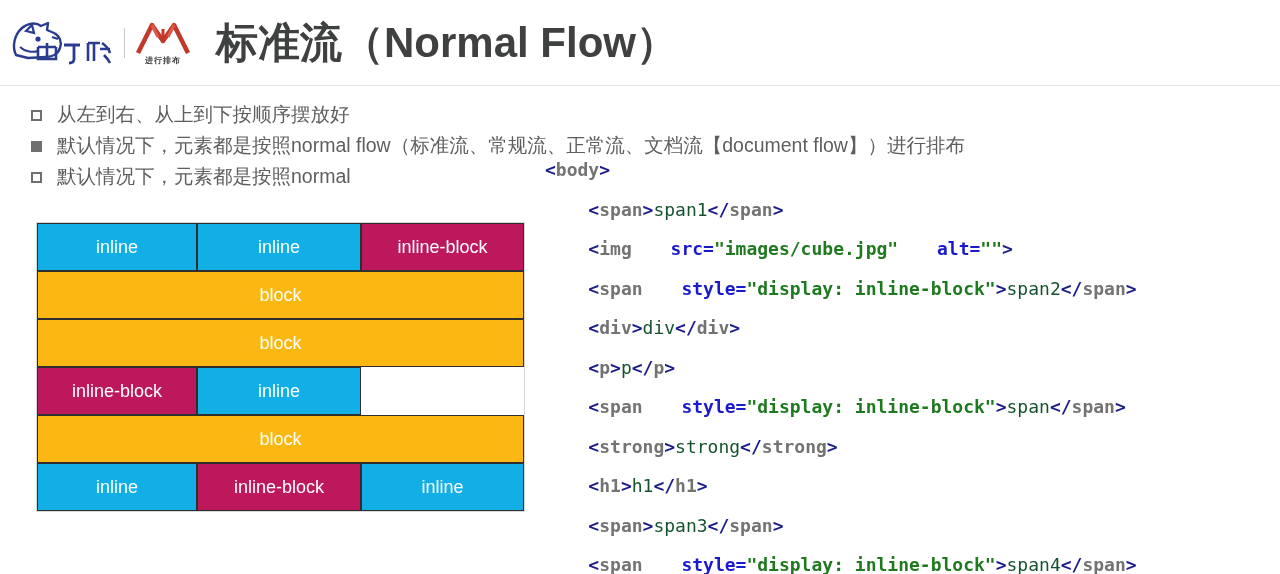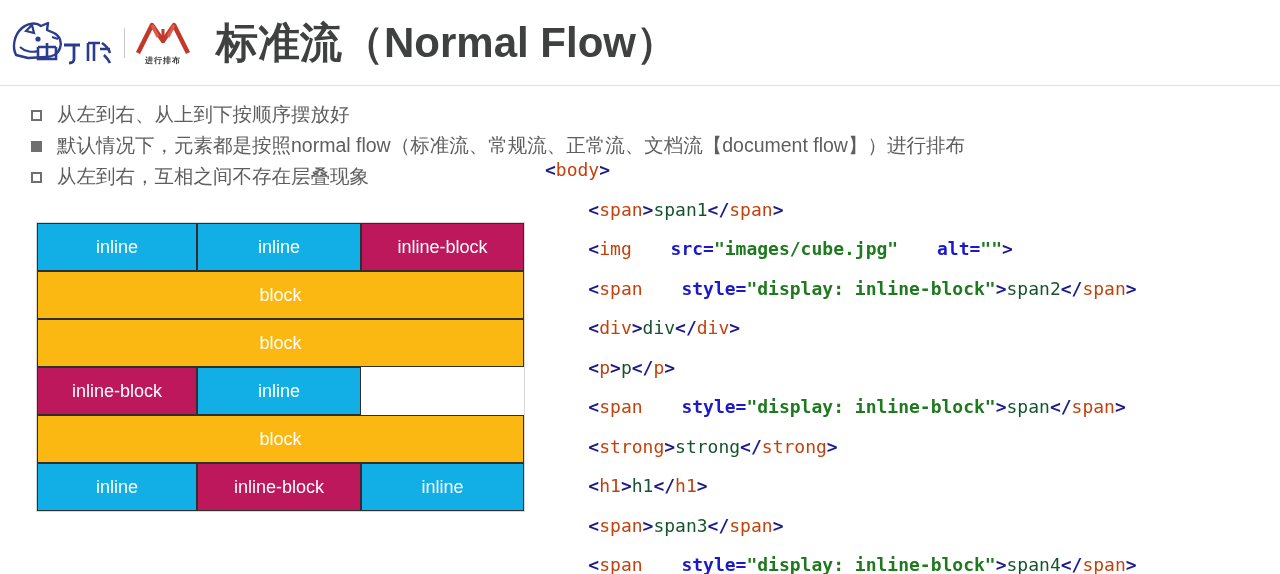--- a/index.html
+++ b/index.html
@@ -147,21 +147,21 @@
     left: 545px;
     top: 150px;
     width: 735px;
     font-family: "DejaVu Sans Mono", "Liberation Mono", monospace;
     font-size: 18px;
     line-height: 39.5px;
     white-space: pre;
     color: #222222;
   }
   .code-line { white-space: pre; }
-  .tok-tag   { color: #c2410c; font-weight: normal; }
+  .tok-tag   { color: #737373; font-weight: bold; }
   .tok-punct { color: #1a1a8c; font-weight: bold; }
   .tok-attr  { color: #1a1acc; font-weight: bold; margin-left: 28px; }
   .tok-val   { color: #1f7a1f; font-weight: bold; }
   .tok-txt   { color: #14532d; }
 </style>
 </head>
 <body>
 
 <div class="header">
   <div class="logo-zone">
@@ -206,21 +206,21 @@
     <div class="bullet-row">
       <div class="bullet-mark">
         <span class="sq-filled"></span>
       </div>
       <div class="bullet-text">默认情况下，元素都是按照normal flow（标准流、常规流、正常流、文档流【document flow】）进行排布</div>
     </div>
     <div class="bullet-row">
       <div class="bullet-mark">
         <span class="sq-hollow"></span>
       </div>
-      <div class="bullet-text">从左到右，互相之间不存在层叠现象</div>
+      <div class="bullet-text">默认情况下，元素都是按照normal</div>
     </div>
   </div>
 
 <div class="diagram" id="diagram">
     <div class="dg-row">
       <div class="dg-cell c-inline" style="width: 160px;">inline</div>
       <div class="dg-cell c-inline" style="width: 164px;">inline</div>
       <div class="dg-cell c-inline-block" style="width: 163px;">inline-block</div>
     </div>
     <div class="dg-row">

